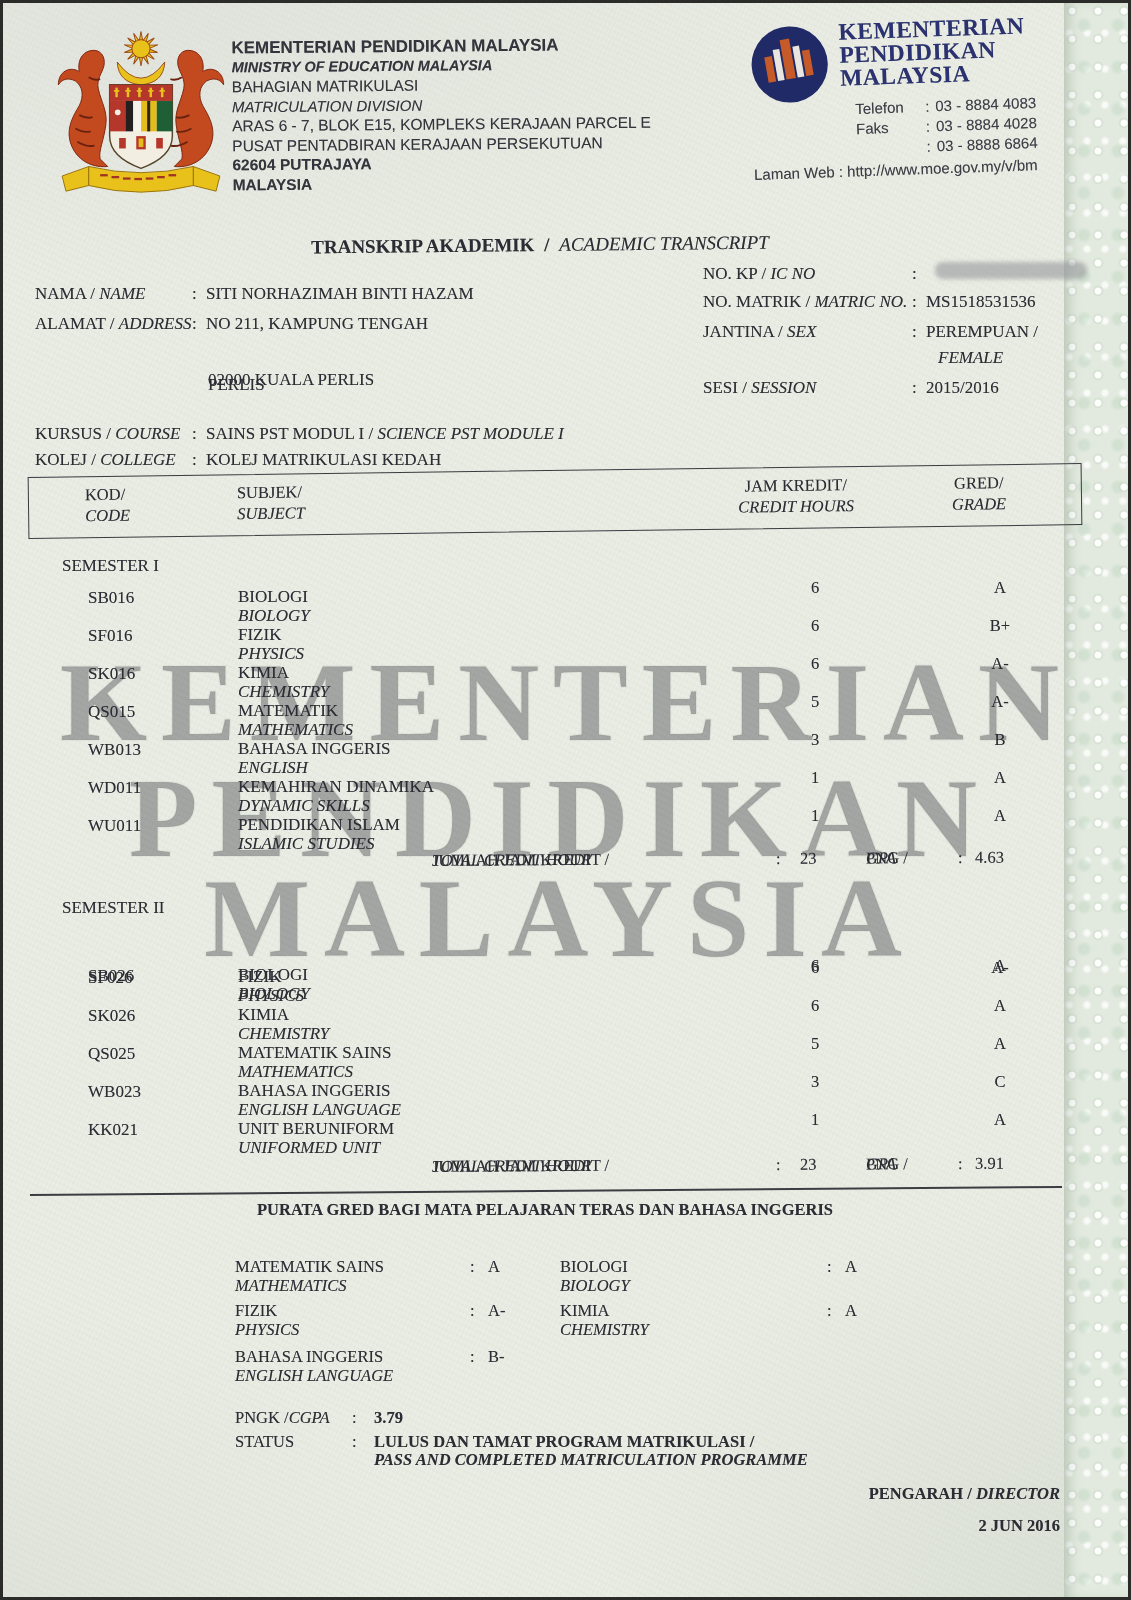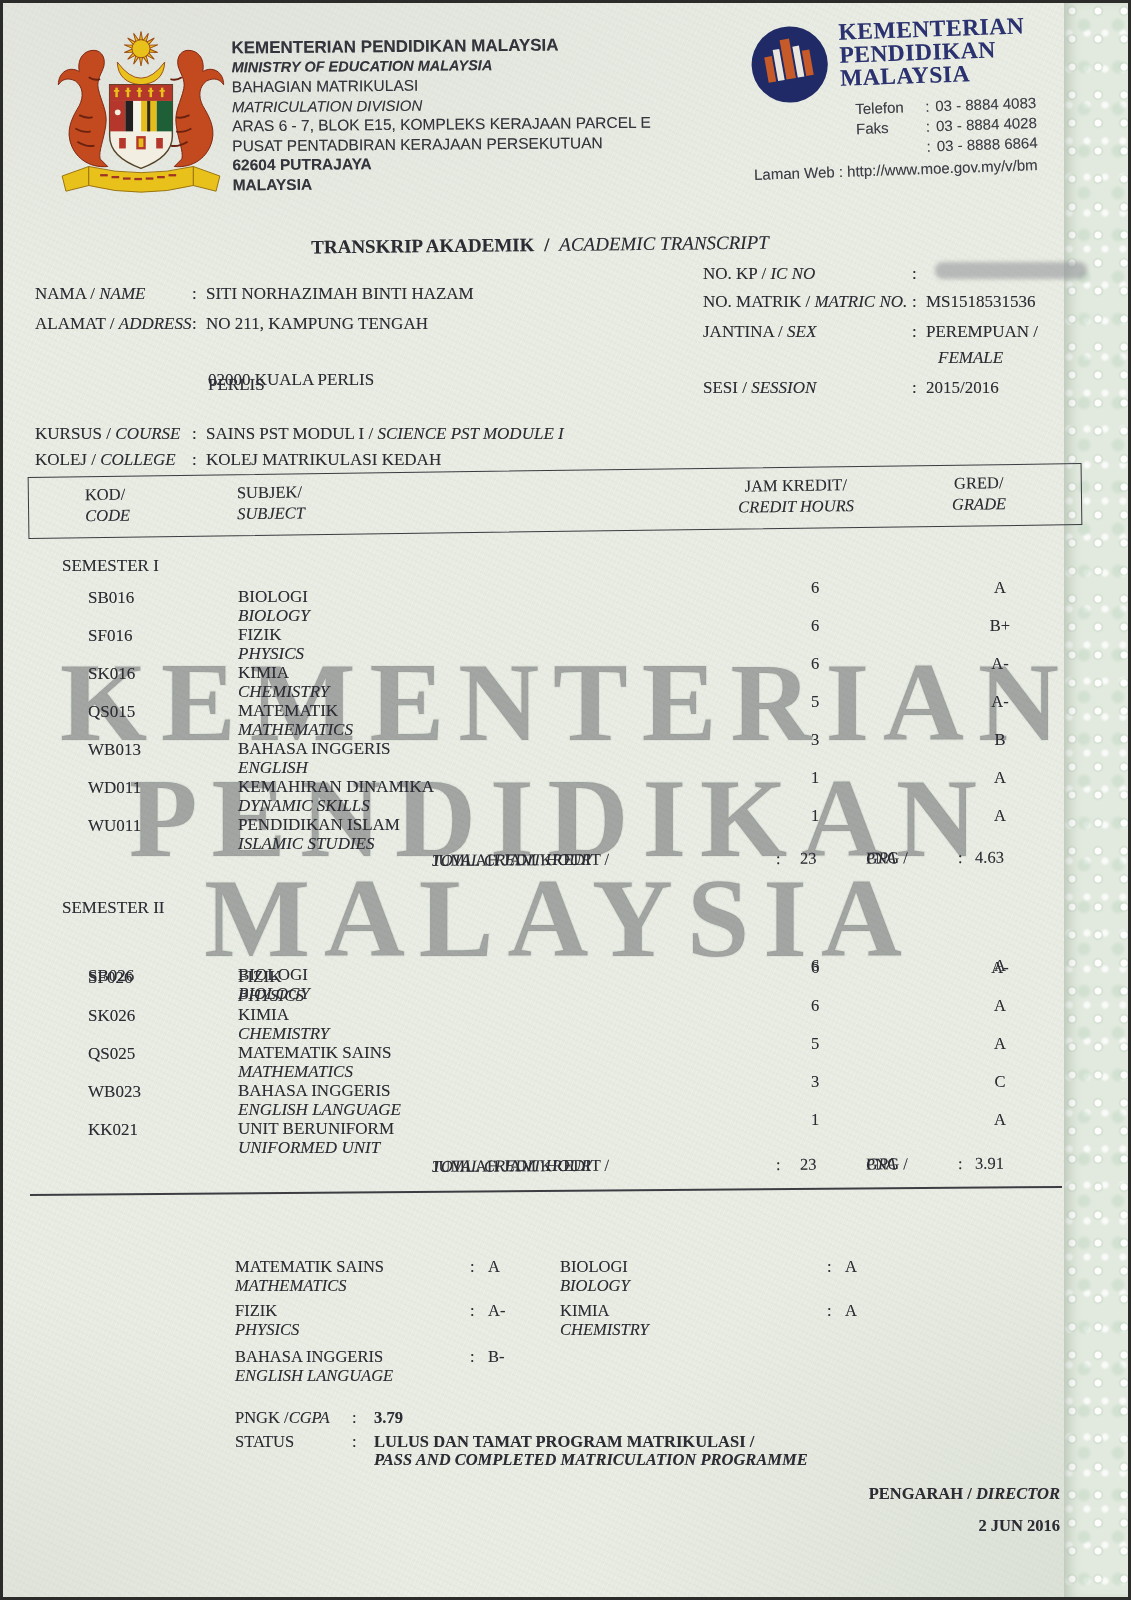--- a/index.html
+++ b/index.html
@@ -388,20 +388,21 @@
     <span style="left:800px">23</span>
     <span style="left:866px">
         <span>PNG /</span> 
         <span class="it">GPA</span>
       </span>
     <span style="left:958px">:</span>
     <span style="left:975px">3.91</span>
   </div>
 
   <div class="rule abs"></div>
+  <div class="abs avg-head" style="top:1200px">PURATA GRED BAGI MATA PELAJARAN TERAS DAN BAHASA INGGERIS</div>
 
   <div class="abs avg-item" style="left:235px;top:1258px;width:300px">
     <span>MATEMATIK SAINS</span><br>
     <span class="it">MATHEMATICS</span>
     <span class="g" style="left:235px">:</span>
     <span class="g" style="left:253px">A</span>
   </div>
   <div class="abs avg-item" style="left:560px;top:1258px;width:320px">
     <span>BIOLOGI</span><br>
     <span class="it">BIOLOGY</span>

